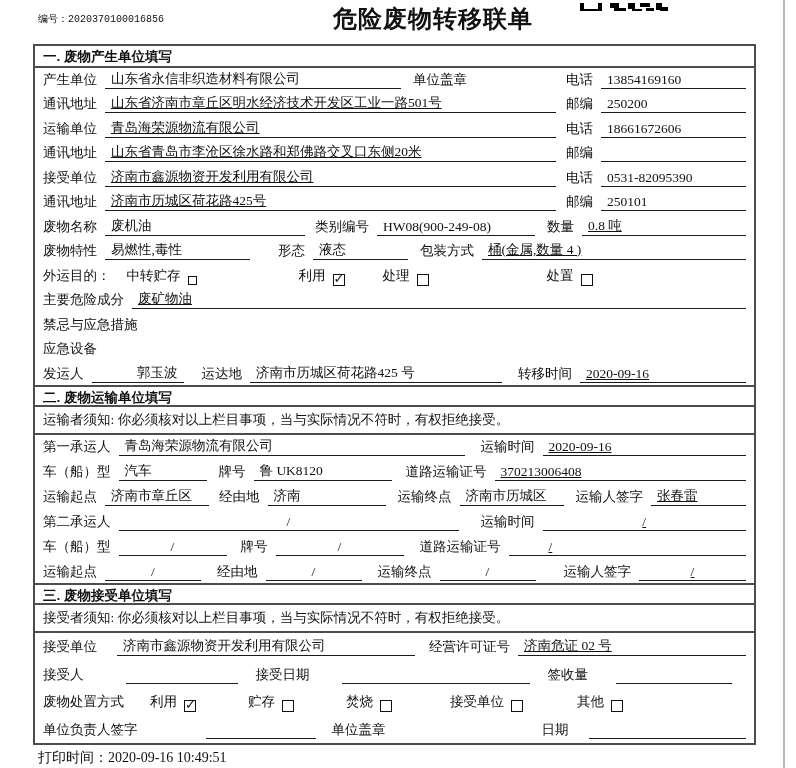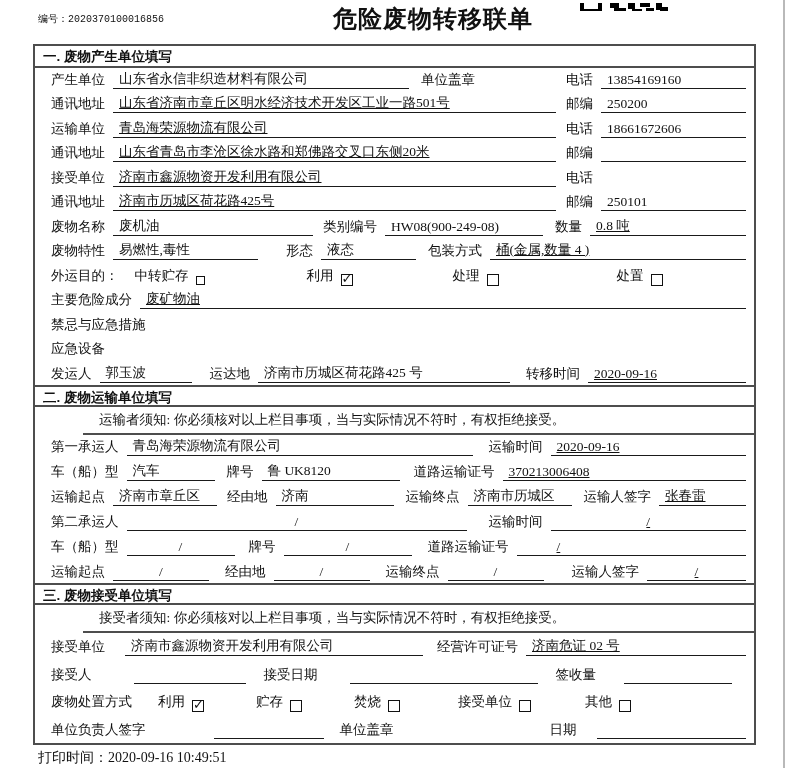--- a/index.html
+++ b/index.html
@@ -19,25 +19,25 @@
 
   
   .form-box { position:absolute; left:33px; top:44px; width:723px; height:701px;
     border:2px solid #4d4d4d; background:#fff; }
 
   .sec { height:22px; line-height:21px; border-bottom:2px solid #4d4d4d; font-weight:700;
     font-size:13.5px; padding-left:8px;
     font-family:"Liberation Sans","DejaVu Sans",sans-serif; }
   .sec.mid { border-top:2px solid #4d4d4d; margin-top:-2px; }
 
-  .row { display:flex; align-items:flex-end; padding:0 8px 4px 16px; font-size:13.5px; white-space:nowrap; }
+  .row { display:flex; align-items:flex-end; padding:0 8px 4px 8px; font-size:13.5px; white-space:nowrap; }
   .r1 { height:24.5px; }
   .r2 { height:25px; }
   .r3 { height:27.5px; }
-  .notice { height:28px; align-items:center; padding-bottom:0; border-bottom:2px solid #4d4d4d;margin-left:48px; }
+  .notice { height:28px; align-items:center; padding-bottom:0; border-bottom:2px solid #4d4d4d; }
 
   .lbl { margin-right:8px; flex:none; }
   .uv { border-bottom:1px solid #1a1a1a; padding:0 6px; min-height:17px; flex:none; }
   .uv.grow { flex:1 1 auto;text-decoration:underline; }
   .spacer { flex:1 1 auto; }
   .seal { margin-left:12px; flex:none; }
   .rgroup { flex:none; width:180px; display:flex; align-items:flex-end; }
   .rgroup .uv { flex:1 1 auto; }
 
   .cb { display:inline-block; width:12px; height:12px; border:1.3px solid #111;
@@ -112,20 +112,21 @@
         <span class="lbl">邮编</span>
         <span class="uv"></span>
       </span>
     </div>
 
     <div class="row r1">
       <span class="lbl">接受单位</span>
       <span class="uv grow" style="margin-right:10px">济南市鑫源物资开发利用有限公司</span>
       <span class="rgroup">
         <span class="lbl">电话</span>
+        <span class="uv">0531-82095390</span>
       </span>
     </div>
 
     <div class="row r1">
       <span class="lbl">通讯地址</span>
       <span class="uv grow" style="margin-right:10px">济南市历城区荷花路425号</span>
       <span class="rgroup">
         <span class="lbl">邮编</span>
         <span class="uv">250101</span>
       </span>
@@ -148,42 +149,42 @@
       <span class="lbl" style="margin-left:12px">包装方式</span>
       <span class="uv grow">桶(金属,数量  4 )</span>
     </div>
 
     <div class="row r1">
       <span class="lbl">外运目的：</span>
       <span style="margin-left:8px">中转贮存</span>
       <span class="cb small"></span>
       <span style="margin-left:102px">利用</span>
       <span class="cb checked"></span>
-      <span style="margin-left:100px">处理</span>
+      <span style="margin-left:38px">处理</span>
       <span class="cb"></span>
       <span style="margin-left:118px">处置</span>
       <span class="cb"></span>
     </div>
 
     <div class="row r1">
       <span class="lbl">主要危险成分</span>
       <span class="uv grow">废矿物油</span>
     </div>
 
     <div class="row r1">
       <span class="lbl">禁忌与应急措施</span>
     </div>
 
     <div class="row r1">
       <span class="lbl">应急设备</span>
     </div>
 
     <div class="row r1">
       <span class="lbl">发运人</span>
-      <span class="uv" style="width:92px;text-align:left">郭玉波</span>
+      <span class="uv" style="width:92px;text-align:right">郭玉波</span>
       <span class="lbl" style="margin-left:18px">运达地</span>
       <span class="uv" style="width:252px">济南市历城区荷花路425 号</span>
       <span class="lbl" style="margin-left:16px">转移时间</span>
       <span class="uv grow">2020-09-16</span>
     </div>
 
     <div class="sec mid">二. 废物运输单位填写</div>
 
     <div class="row notice">
       <span>运输者须知: 你必须核对以上栏目事项，当与实际情况不符时，有权拒绝接受。</span>

